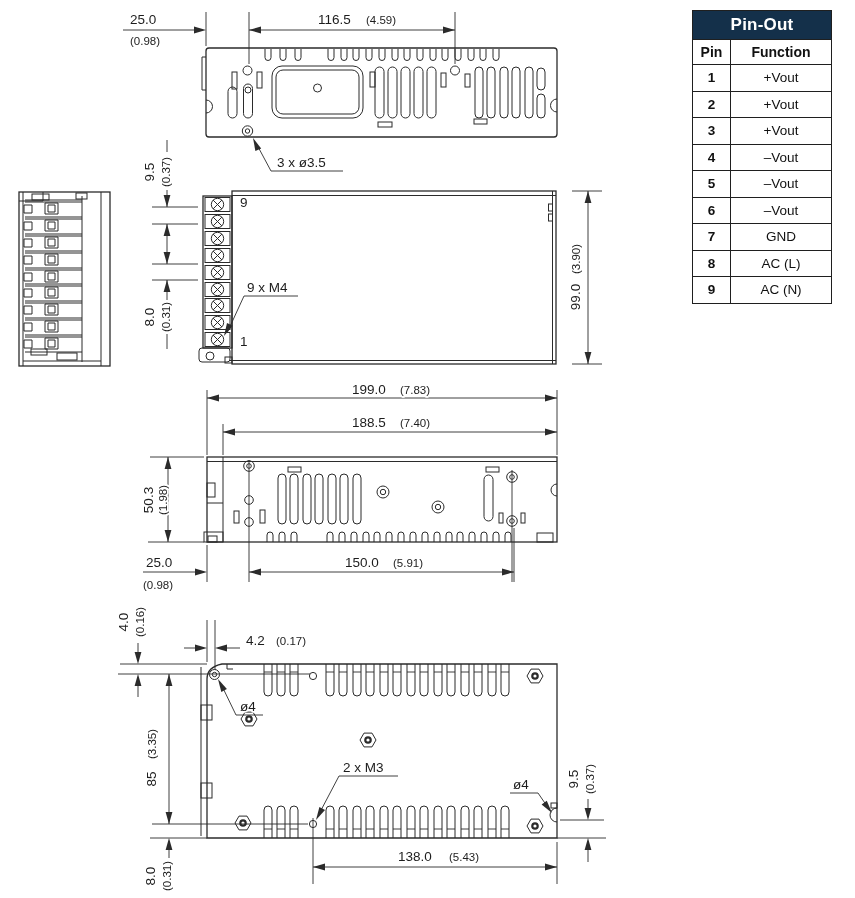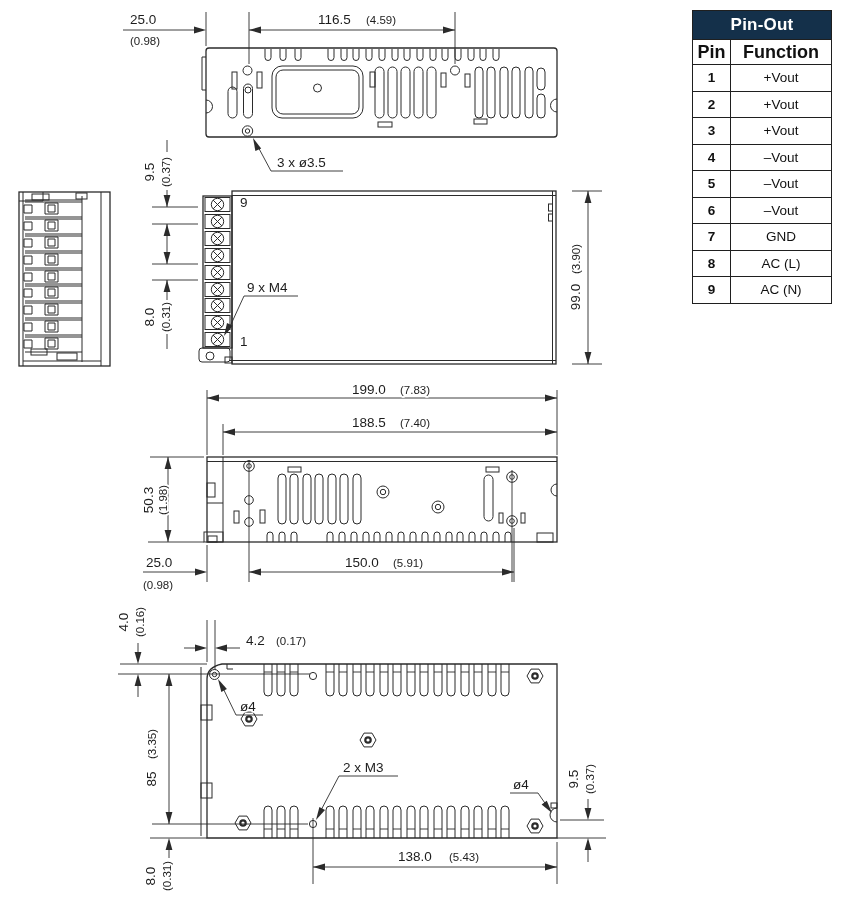--- a/index.html
+++ b/index.html
@@ -15,21 +15,21 @@
   text.d{font-family:"Liberation Sans",sans-serif;font-size:13.5px;fill:#1d1d1d;
          paint-order:stroke;stroke:#ffffff;stroke-width:3.5px;stroke-linejoin:round;}
   text.p{font-family:"Liberation Sans",sans-serif;font-size:11.5px;fill:#1d1d1d;
          paint-order:stroke;stroke:#ffffff;stroke-width:3.5px;stroke-linejoin:round;}
   
   .pinout{position:absolute;left:692px;top:10px;width:140px;border-collapse:collapse;
           table-layout:fixed;font-family:"Liberation Sans",sans-serif;}
   .pinout th,.pinout td{border:1.6px solid #1f1f1f;text-align:center;margin-top:30px;}
   .pinout .title{background:#14304a;color:#ffffff;font-size:17px;font-weight:bold;
                  height:26px;letter-spacing:.2px;}
-  .pinout .ch{font-size:18px;font-weight:bold;height:22px;color:#111;}
+  .pinout .ch{font-size:14px;font-weight:bold;height:22px;color:#111;}
   .pinout td{font-size:13.5px;height:23.5px;color:#111;}
   .pinout td.pin{font-weight:bold;}
 </style>
 </head>
 <body>
 
 <div class="canvas">
 
 <svg width="855" height="898" viewBox="0 0 855 898">
 

